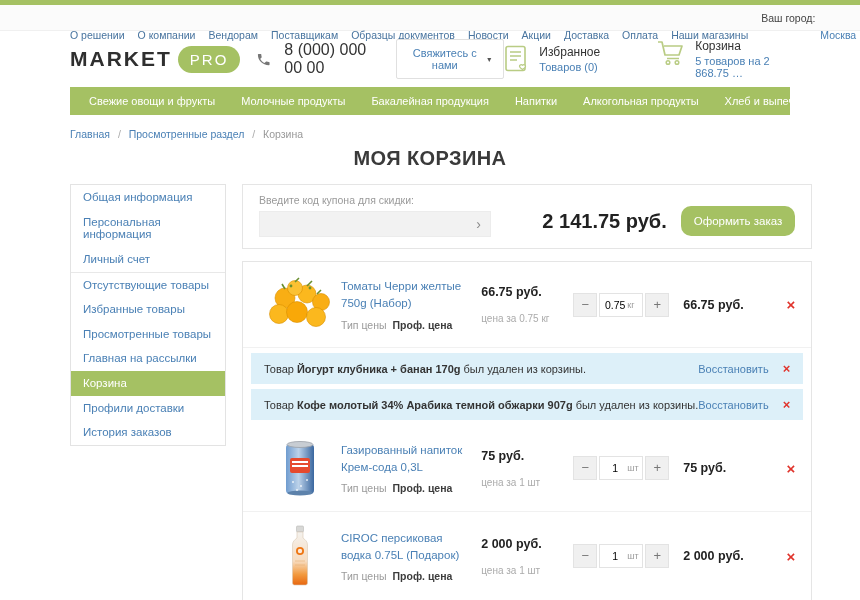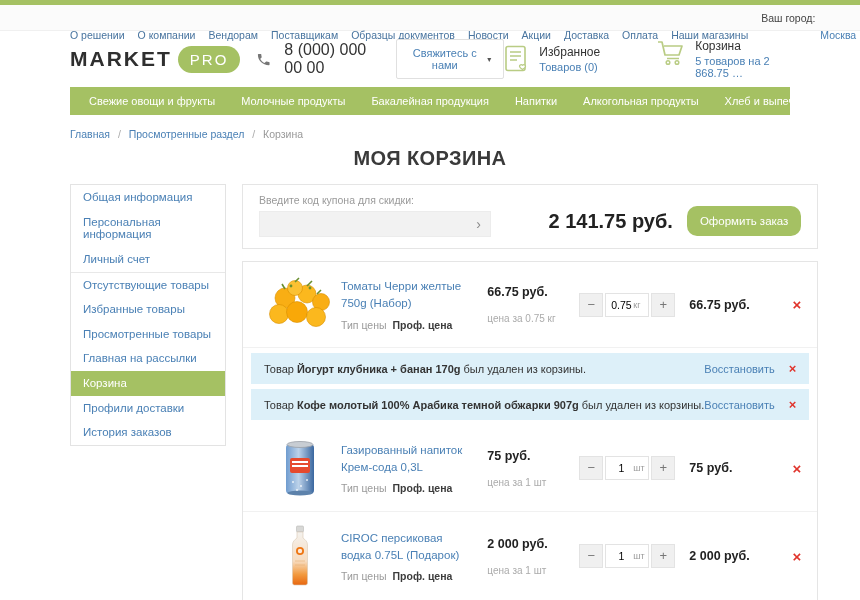--- a/index.html
+++ b/index.html
@@ -253,21 +253,21 @@
       <div class="notice" data-interactable="false">
         <span data-interactable="false">Товар </span>
         <b data-interactable="false">Йогурт клубника + банан 170g</b>
         <span data-interactable="false"> был удален из корзины.</span>
         <a class="restore" data-interactable="true">Восстановить</a>
         <span class="n-remove" data-interactable="true">×</span>
       </div>
 
       <div class="notice" data-interactable="false">
         <span data-interactable="false">Товар </span>
-        <b data-interactable="false">Кофе молотый 100% Арабика темной обжарки 907g</b>
+        <b data-interactable="false">Кофе молотый 34% Арабика темной обжарки 907g</b>
         <span data-interactable="false"> был удален из корзины.</span>
         <a class="restore" data-interactable="true">Восстановить</a>
         <span class="n-remove" data-interactable="true">×</span>
       </div>
 
       <div class="product-row bordered" data-interactable="false">
         <div class="p-img" data-interactable="true">
           <svg width="38" height="60" viewBox="0 0 38 60">
             <defs>
               <linearGradient id="canG" x1="0" y1="0" x2="1" y2="0">

